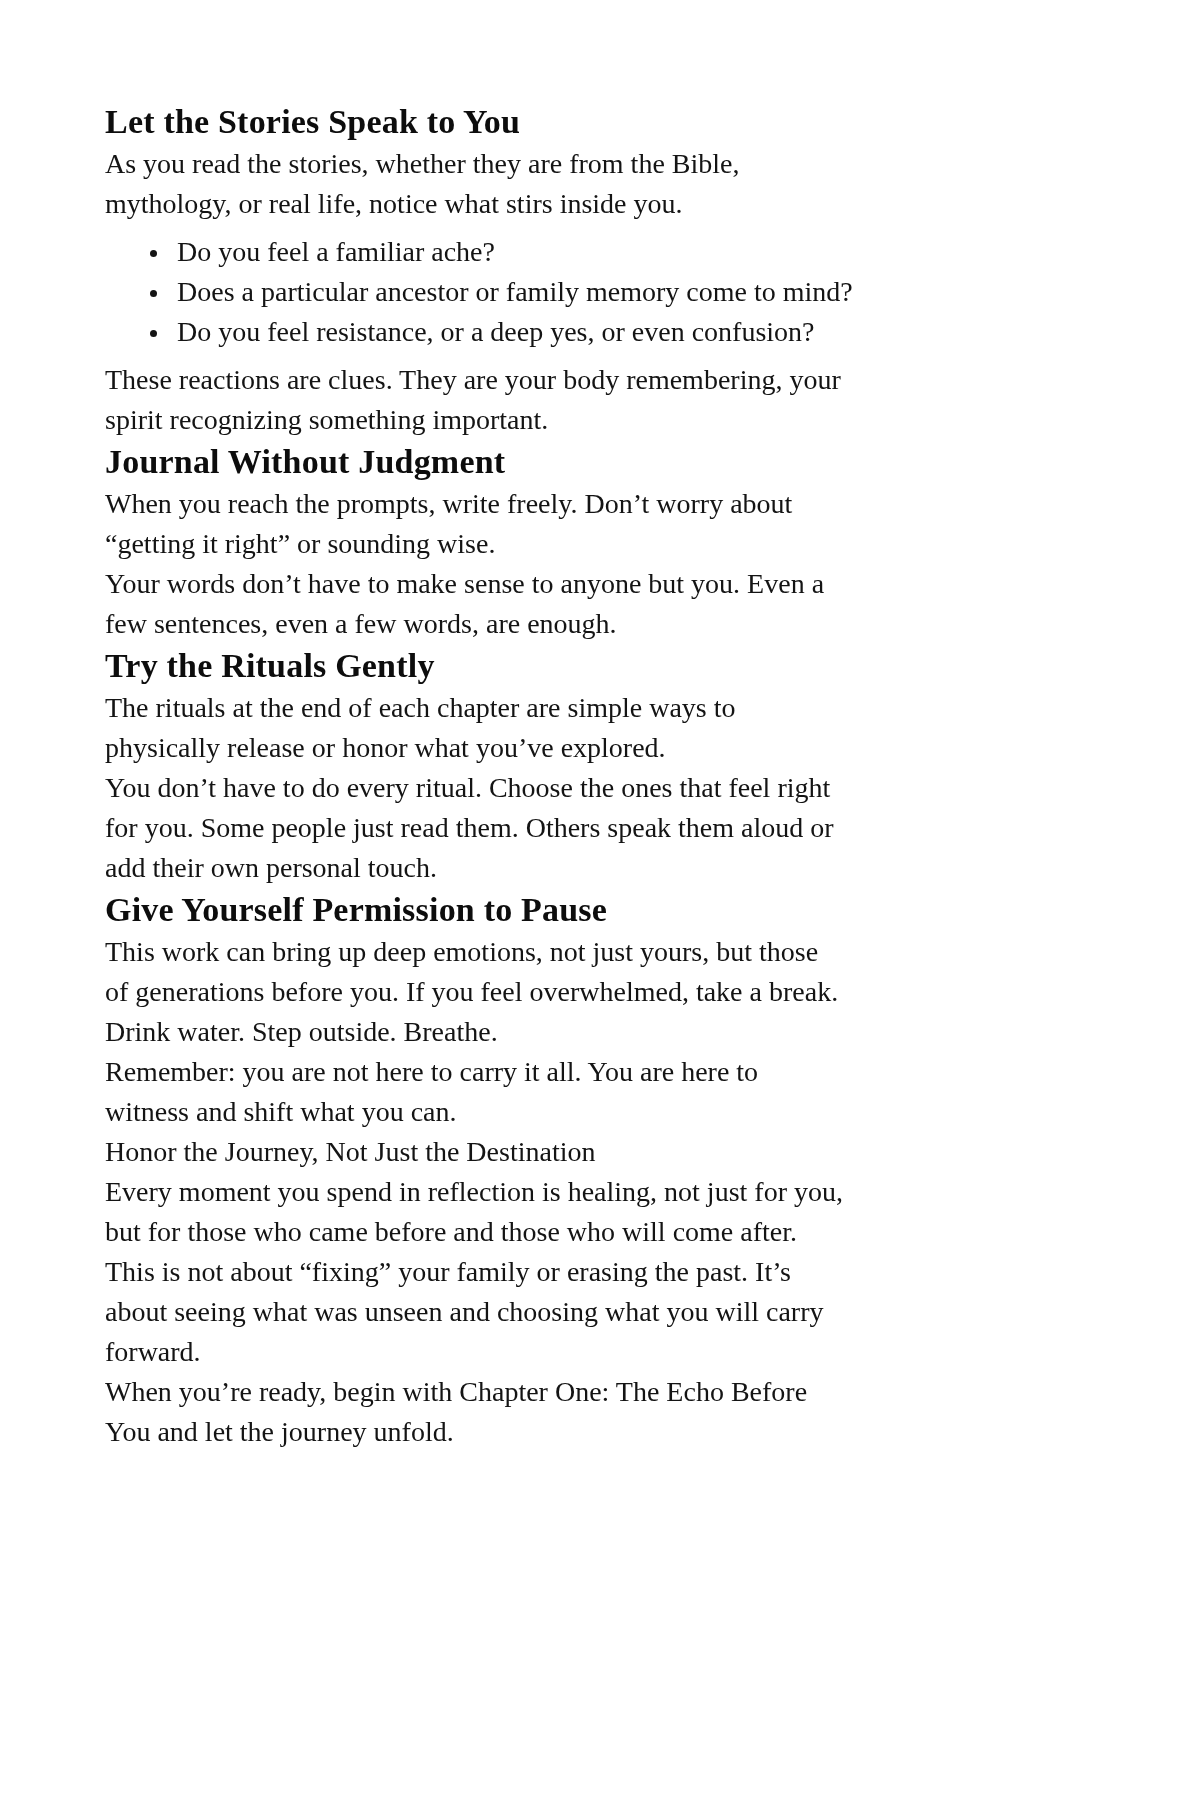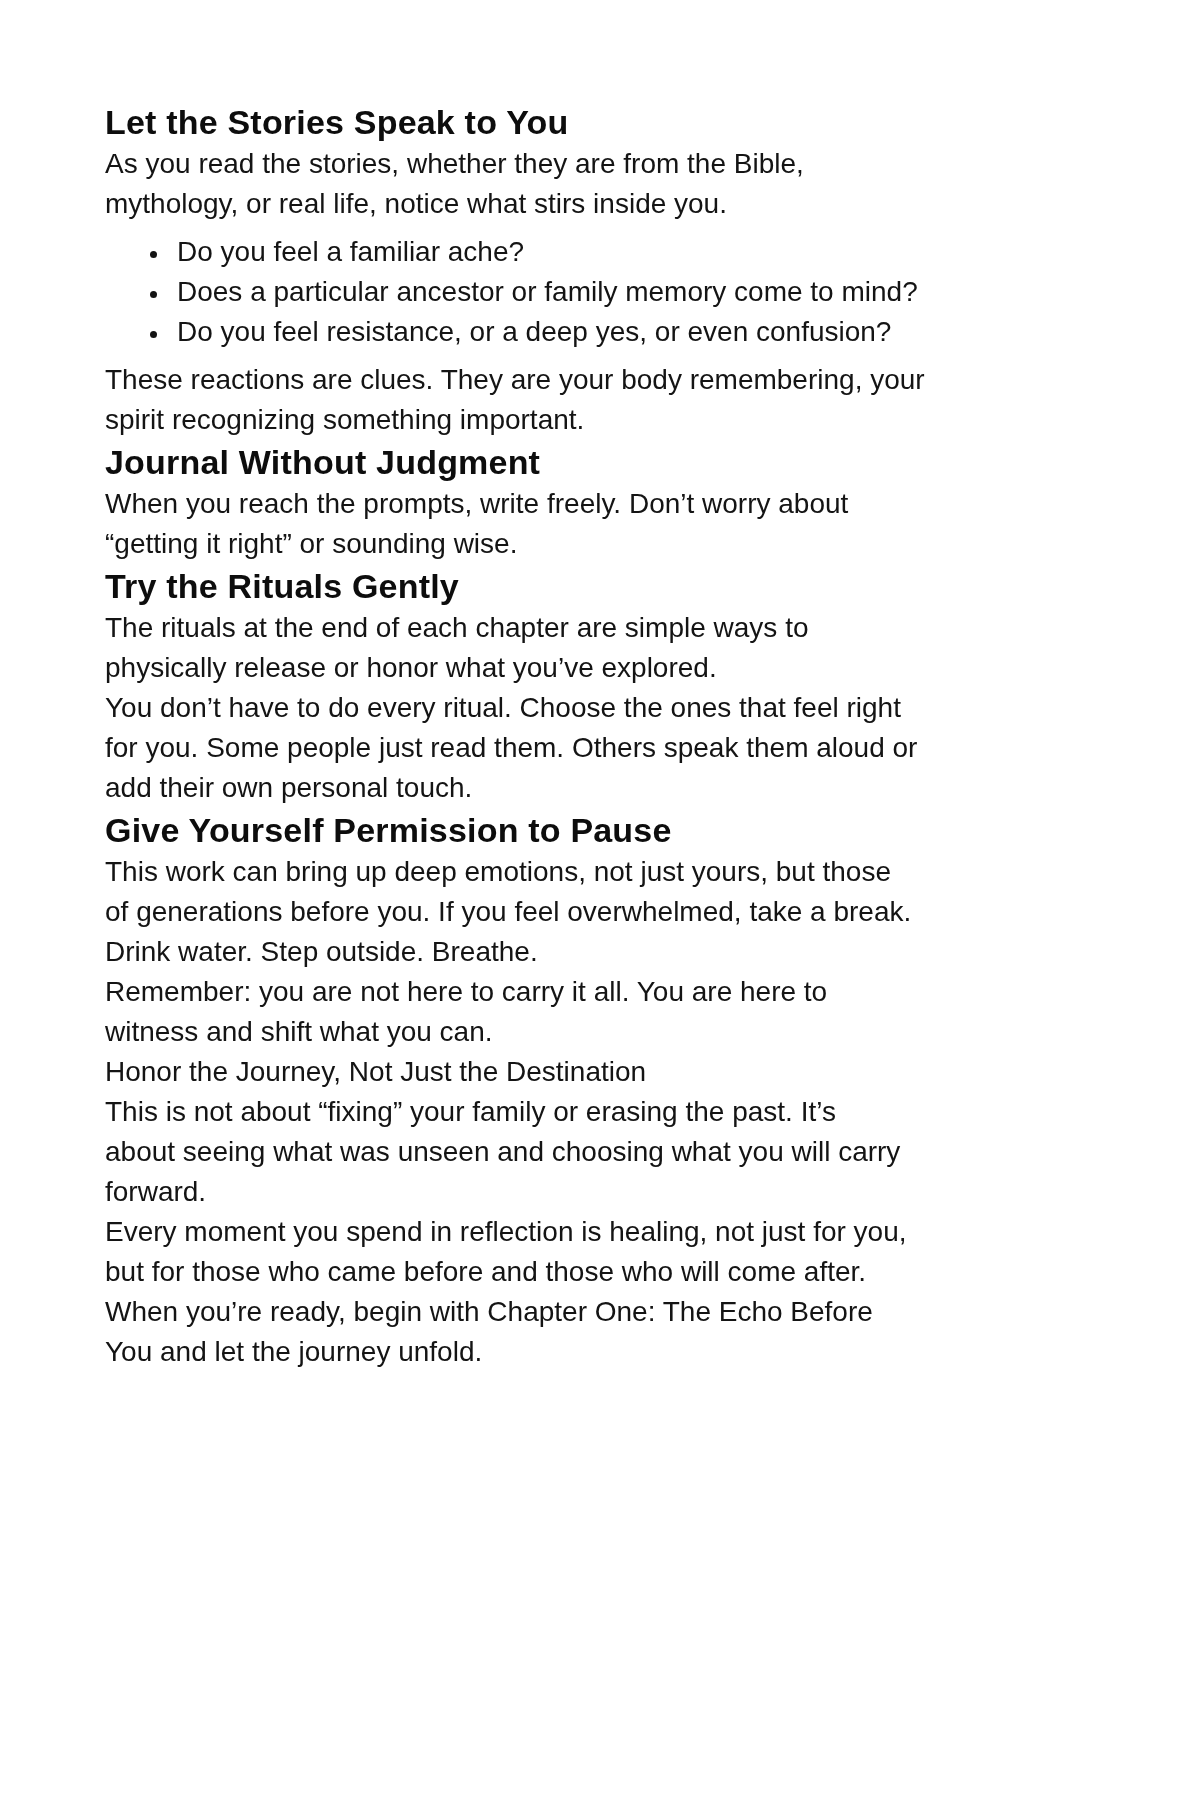--- a/index.html
+++ b/index.html
@@ -6,21 +6,21 @@
     margin: 0;
     padding: 0;
     background: #ffffff;
   }
   .page {
     position: relative;
     width: 1200px;
     height: 1585px;
     background: #ffffff;
     color: #111111;
-    font-family: Liberation Sans, sans-serif;
+    font-family: Liberation Serif, serif;
     box-sizing: border-box;
     overflow: hidden;
   }
   .content {
     position: absolute;
     top: 100px;
     left: 105px;
     width: 1070px;
   }
   .content h2 {
@@ -72,35 +72,37 @@
       <ul>
         <li>Do you feel a familiar ache?</li>
         <li>Does a particular ancestor or family memory come to mind?</li>
         <li>Do you feel resistance, or a deep yes, or even confusion?</li>
       </ul>
       <p>These reactions are clues. They are your body remembering, your
 spirit recognizing something important.</p>
       <h2>Journal Without Judgment</h2>
       <p>When you reach the prompts, write freely. Don’t worry about
 “getting it right” or sounding wise.</p>
+      <p>Your words don’t have to make sense to anyone but you. Even a
+few sentences, even a few words, are enough.</p>
       <h2>Try the Rituals Gently</h2>
       <p>The rituals at the end of each chapter are simple ways to
 physically release or honor what you’ve explored.</p>
       <p>You don’t have to do every ritual. Choose the ones that feel right
 for you. Some people just read them. Others speak them aloud or
 add their own personal touch.</p>
       <h2>Give Yourself Permission to Pause</h2>
       <p>This work can bring up deep emotions, not just yours, but those
 of generations before you. If you feel overwhelmed, take a break.
 Drink water. Step outside. Breathe.</p>
       <p>Remember: you are not here to carry it all. You are here to
 witness and shift what you can.</p>
       <p>Honor the Journey, Not Just the Destination</p>
+      <p>Every moment you spend in reflection is healing, not just for you,
+but for those who came before and those who will come after.</p>
       <p>This is not about “fixing” your family or erasing the past. It’s
 about seeing what was unseen and choosing what you will carry
 forward.</p>
-      <p>Every moment you spend in reflection is healing, not just for you,
-but for those who came before and those who will come after.</p>
       <p>When you’re ready, begin with Chapter One: The Echo Before
 You and let the journey unfold.</p>
     </div>
   <div class="page-footer">PG 10</div>
 </div>
 
 </body></html>

